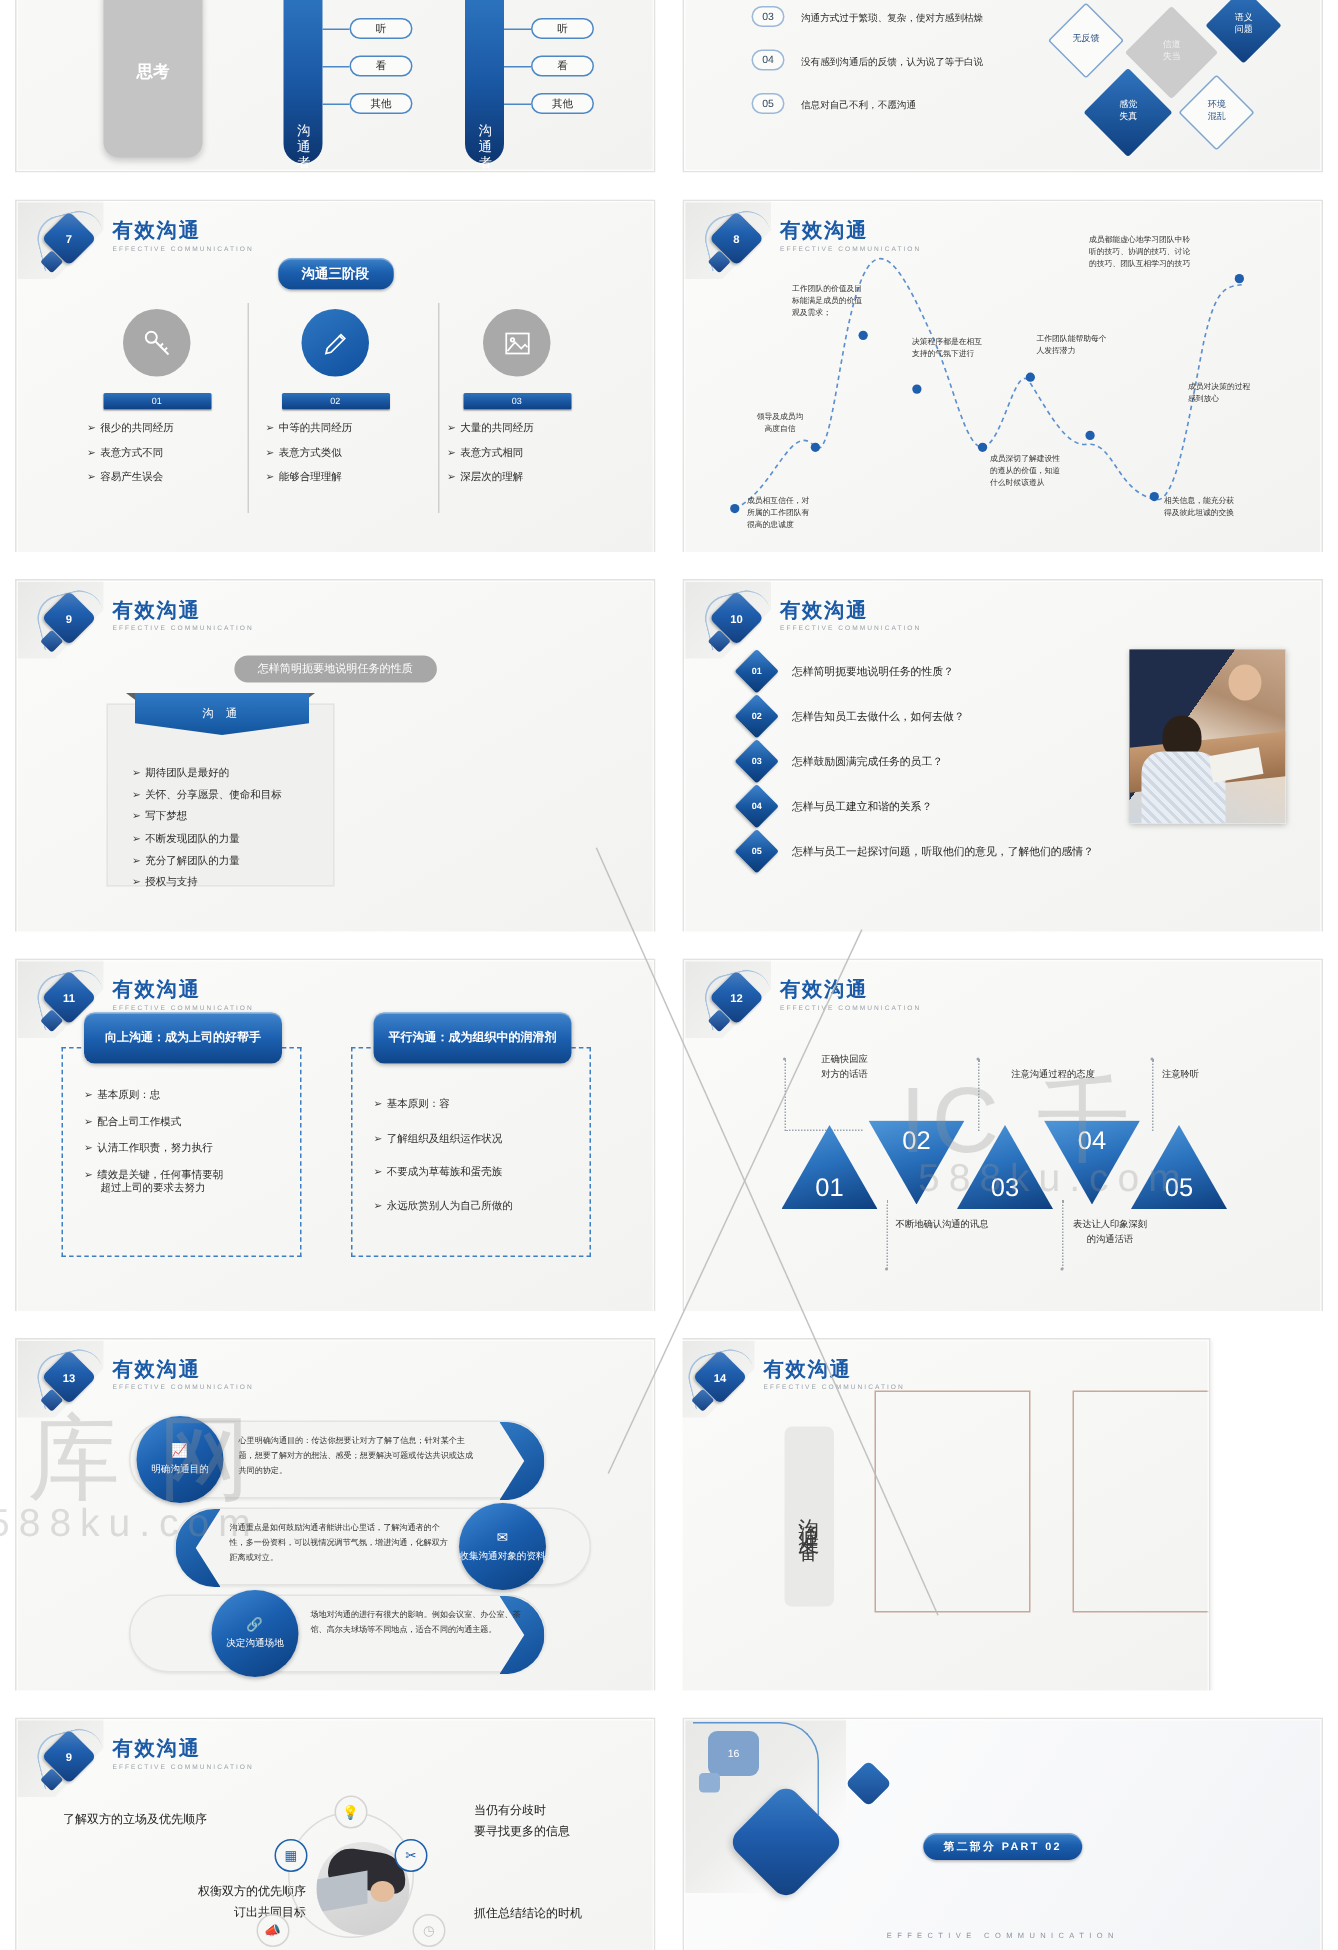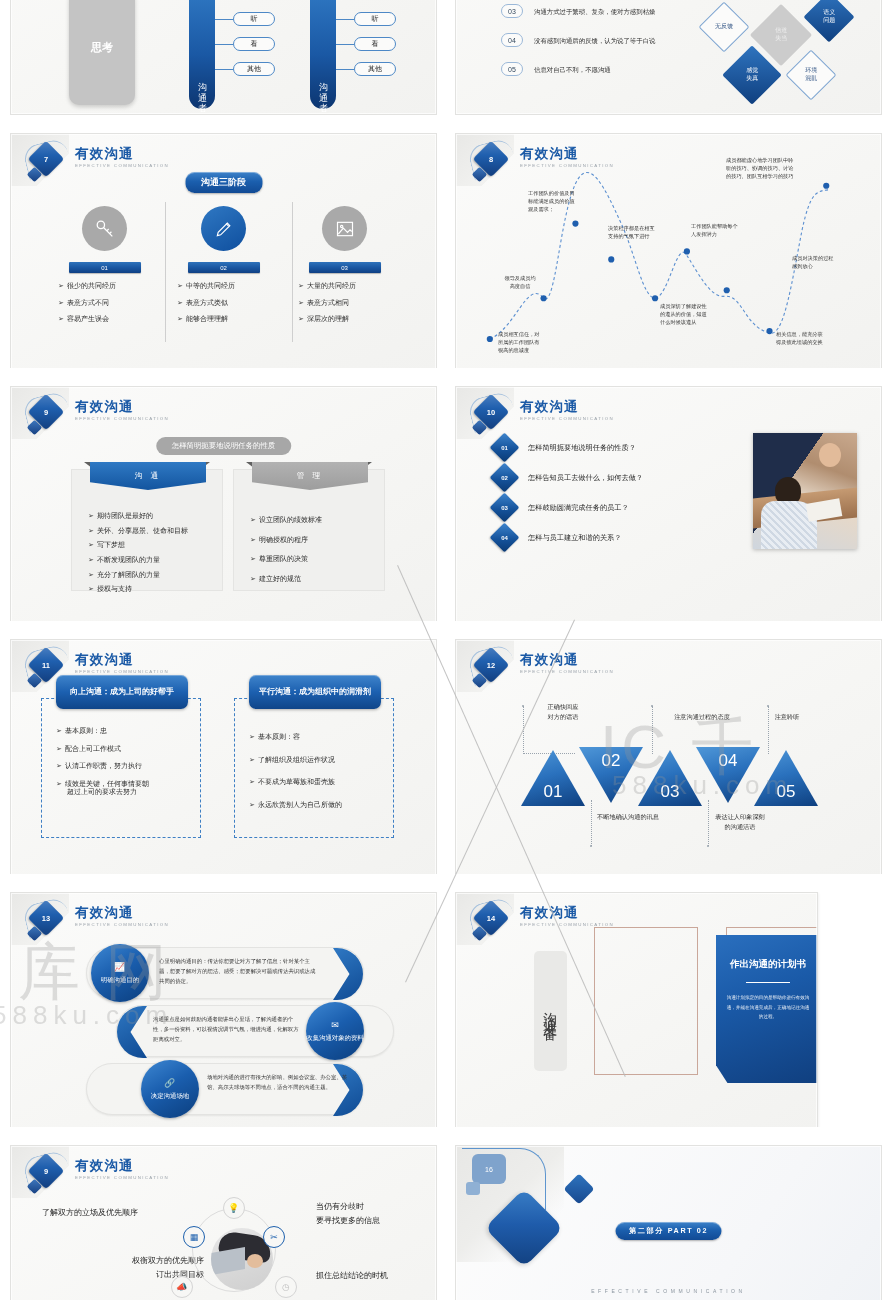--- a/index.html
+++ b/index.html
@@ -454,31 +454,20 @@
       <div class="s9-body">
         <div class="bullet"><b>➢</b><span>期待团队是最好的</span></div>
         <div class="bullet"><b>➢</b><span>关怀、分享愿景、使命和目标</span></div>
         <div class="bullet"><b>➢</b><span>写下梦想</span></div>
         <div class="bullet"><b>➢</b><span>不断发现团队的力量</span></div>
         <div class="bullet"><b>➢</b><span>充分了解团队的力量</span></div>
         <div class="bullet"><b>➢</b><span>授权与支持</span></div>
       </div>
     </div>
 
-    <div class="s9-card" style="left:222px;">
-      <div class="s9-ear" style="left:12px;"></div>
-      <div class="s9-ear" style="right:12px; transform:scaleX(-1);"></div>
-      <div class="s9-head grey">管 理</div>
-      <div class="s9-body" style="padding-top:46px;">
-        <div class="bullet" style="margin-bottom:12px;"><b>➢</b><span>设立团队的绩效标准</span></div>
-        <div class="bullet" style="margin-bottom:12px;"><b>➢</b><span>明确授权的程序</span></div>
-        <div class="bullet" style="margin-bottom:12px;"><b>➢</b><span>尊重团队的决策</span></div>
-        <div class="bullet"><b>➢</b><span>建立好的规范</span></div>
-      </div>
-    </div>
   </div>
 
   <div class="slide" style="left:455px; top:386px; width:427px; height:245px;">
     <div class="fold"></div>
     <div class="hdr">
       <div class="badge-wrap">
         <div class="hook"></div>
         <div class="dia"></div>
         <div class="dia-num">10</div>
         <div class="dia-sm"></div>
@@ -505,20 +494,26 @@
       <div class="s10-dia">
           <span>03</span>
         </div>
       <div class="s10-txt">怎样鼓励圆满完成任务的员工？</div>
     </div>
     <div class="s10-row" style="left:38px; top:140px;">
       <div class="s10-dia">
           <span>04</span>
         </div>
       <div class="s10-txt">怎样与员工建立和谐的关系？</div>
+    </div>
+    <div class="s10-row" style="left:38px; top:170px;">
+      <div class="s10-dia">
+          <span>05</span>
+        </div>
+      <div class="s10-txt">怎样与员工一起探讨问题，听取他们的意见，了解他们的感情？</div>
     </div>
 
     <div class="photo">
       <div class="desk"></div>
       <div class="hd"></div>
       <div class="hd2"></div>
       <div class="shirt"></div>
       <div class="paper"></div>
     </div>
   </div>
@@ -653,21 +648,21 @@
     <div class="s13-row" style="left:75px; top:170px;">
       <div class="s13-arc r"></div>
     </div>
     <div class="s13-bub" style="left:130px; top:167px;">
       <div class="ic">🔗</div>
       <div>决定沟通场地</div>
     </div>
     <div class="s13-txt" style="left:196px; top:179px; width:148px;">场地对沟通的进行有很大的影响。例如会议室、办公室、茶馆、高尔夫球场等不同地点，适合不同的沟通主题。</div>
   </div>
 
-  <div class="slide" style="left:455px; top:892px; width:363px; height:245px;padding-left:29px;">
+  <div class="slide" style="left:444px; top:892px; width:363px; height:245px;padding-left:29px;">
     <div class="fold"></div>
     <div class="hdr">
       <div class="badge-wrap">
         <div class="hook"></div>
         <div class="dia"></div>
         <div class="dia-num">14</div>
         <div class="dia-sm"></div>
       </div>
       <div class="hdr-txt">
         <div class="hdr-zh">有效沟通</div>
@@ -675,25 +670,20 @@
       </div>
     </div>
 
     <div class="s14-side">
       <span style="writing-mode:vertical-rl; letter-spacing:5px;">沟通准备</span>
     </div>
 
     <div class="s14-frame" style="left:138px;"></div>
 
     <div class="s14-frame" style="left:270px;"></div>
-    <div class="s14-card" style="left:260px;">
-      <div class="s14-h">作出沟通的计划书</div>
-      <div class="s14-hr"></div>
-      <div class="s14-p">沟通计划拟定的目的是帮助你进行有效沟通，并能在沟通完成后，正确地记住沟通的过程。</div>
-    </div>
   </div>
 
   <div class="slide" style="left:10px; top:1145px; width:427px; height:245px;">
     <div class="fold"></div>
     <div class="hdr">
       <div class="badge-wrap">
         <div class="hook"></div>
         <div class="dia"></div>
         <div class="dia-num">9</div>
         <div class="dia-sm"></div>

